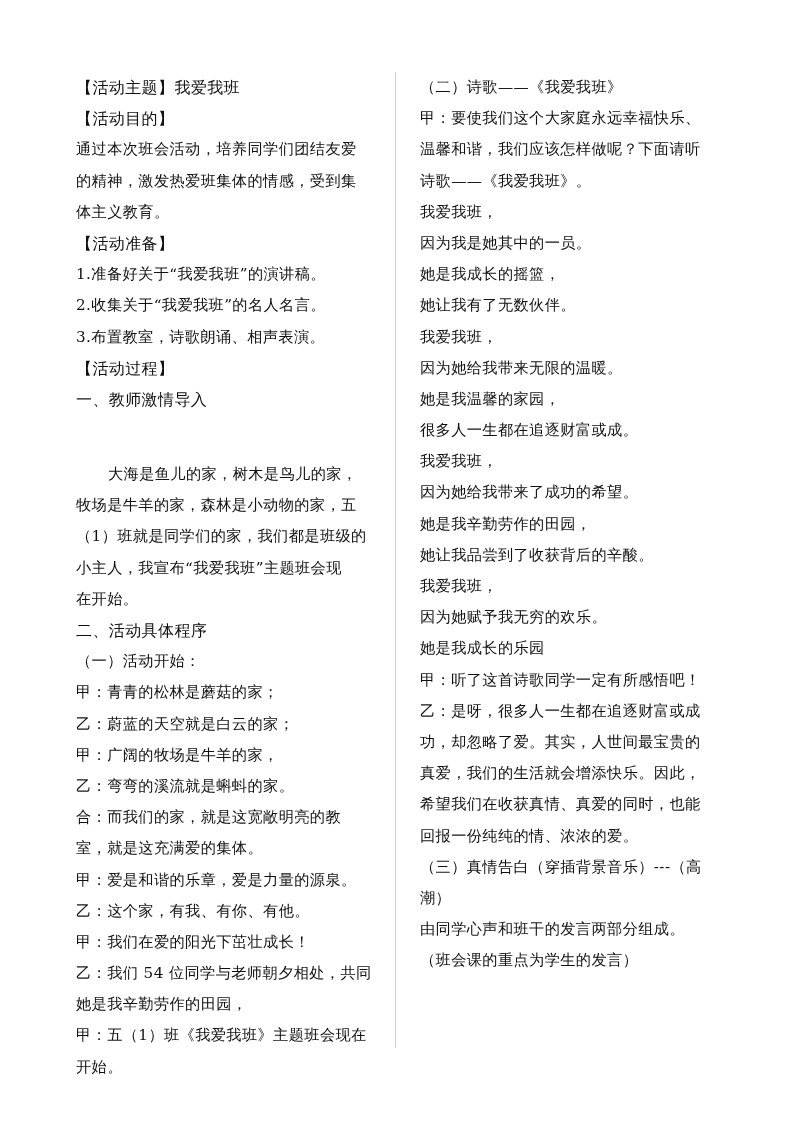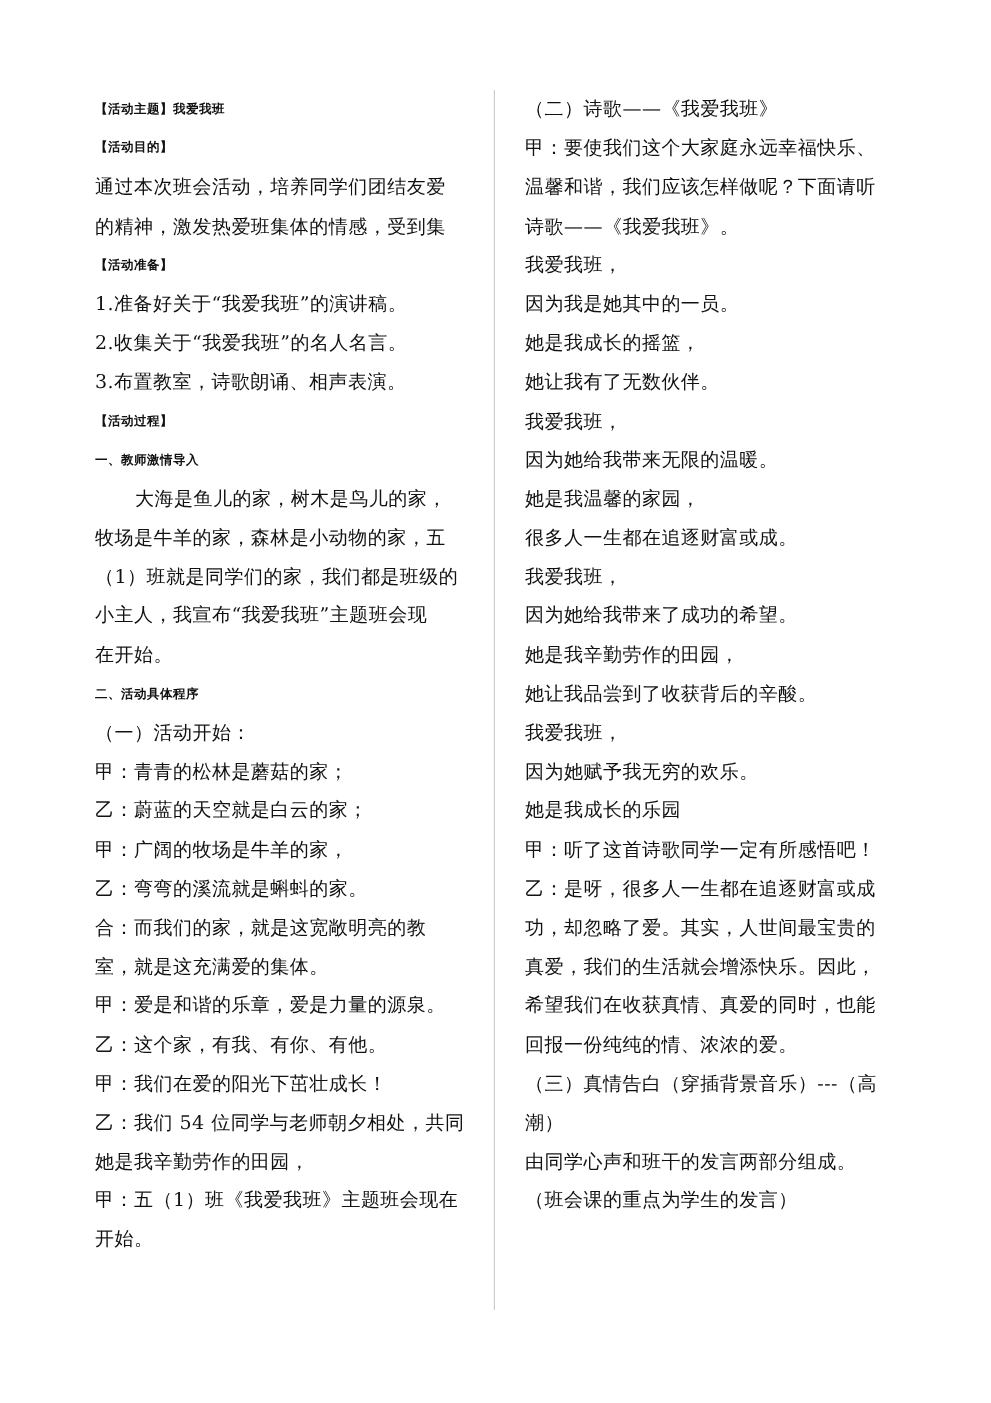--- a/index.html
+++ b/index.html
@@ -3,31 +3,32 @@
 <meta charset="utf-8">
 <style>
   html, body { margin: 0; padding: 0; background: #ffffff; }
   body { width: 793px; height: 1122px; position: relative; overflow: hidden;
          font-family: "DejaVu Serif", "Liberation Serif", serif; color: #111; }
   .col { position: absolute; top: 72px; }
   .col-left { left: 76px; width: 308px; }
   .col-right { left: 420px; width: 312px; }
   .divider { position: absolute; left: 395px; top: 72px; width: 1px; height: 976px; background: #cfcfcf; }
   .line { font-size: 15.2px; line-height: 31.2px; height: 31.2px; white-space: nowrap; letter-spacing: 0.4px; }
-  .bold { font-family: "DejaVu Sans", "Liberation Sans", sans-serif; font-weight: bold; font-size: 10px; }
-  .indent { padding-left: 32px; }
+  .bold { font-family: "DejaVu Sans", "Liberation Sans", sans-serif; font-weight: normal; font-size: 16px; }
+  .indent { padding-left: 32px; margin-top: 44px; }
 </style>
 </head>
 <body>
 
 <div class="col col-left" id="left">
     <div class="line bold">【活动主题】我爱我班</div>
     <div class="line bold">【活动目的】</div>
     <div class="line">通过本次班会活动，培养同学们团结友爱</div>
     <div class="line">的精神，激发热爱班集体的情感，受到集</div>
+    <div class="line">体主义教育。</div>
     <div class="line bold">【活动准备】</div>
     <div class="line">1.准备好关于“我爱我班”的演讲稿。</div>
     <div class="line">2.收集关于“我爱我班”的名人名言。</div>
     <div class="line">3.布置教室，诗歌朗诵、相声表演。</div>
     <div class="line bold">【活动过程】</div>
     <div class="line bold">一、教师激情导入</div>
     <div class="line indent">大海是鱼儿的家，树木是鸟儿的家，</div>
     <div class="line">牧场是牛羊的家，森林是小动物的家，五</div>
     <div class="line">（1）班就是同学们的家，我们都是班级的</div>
     <div class="line">小主人，我宣布“我爱我班”主题班会现</div>

